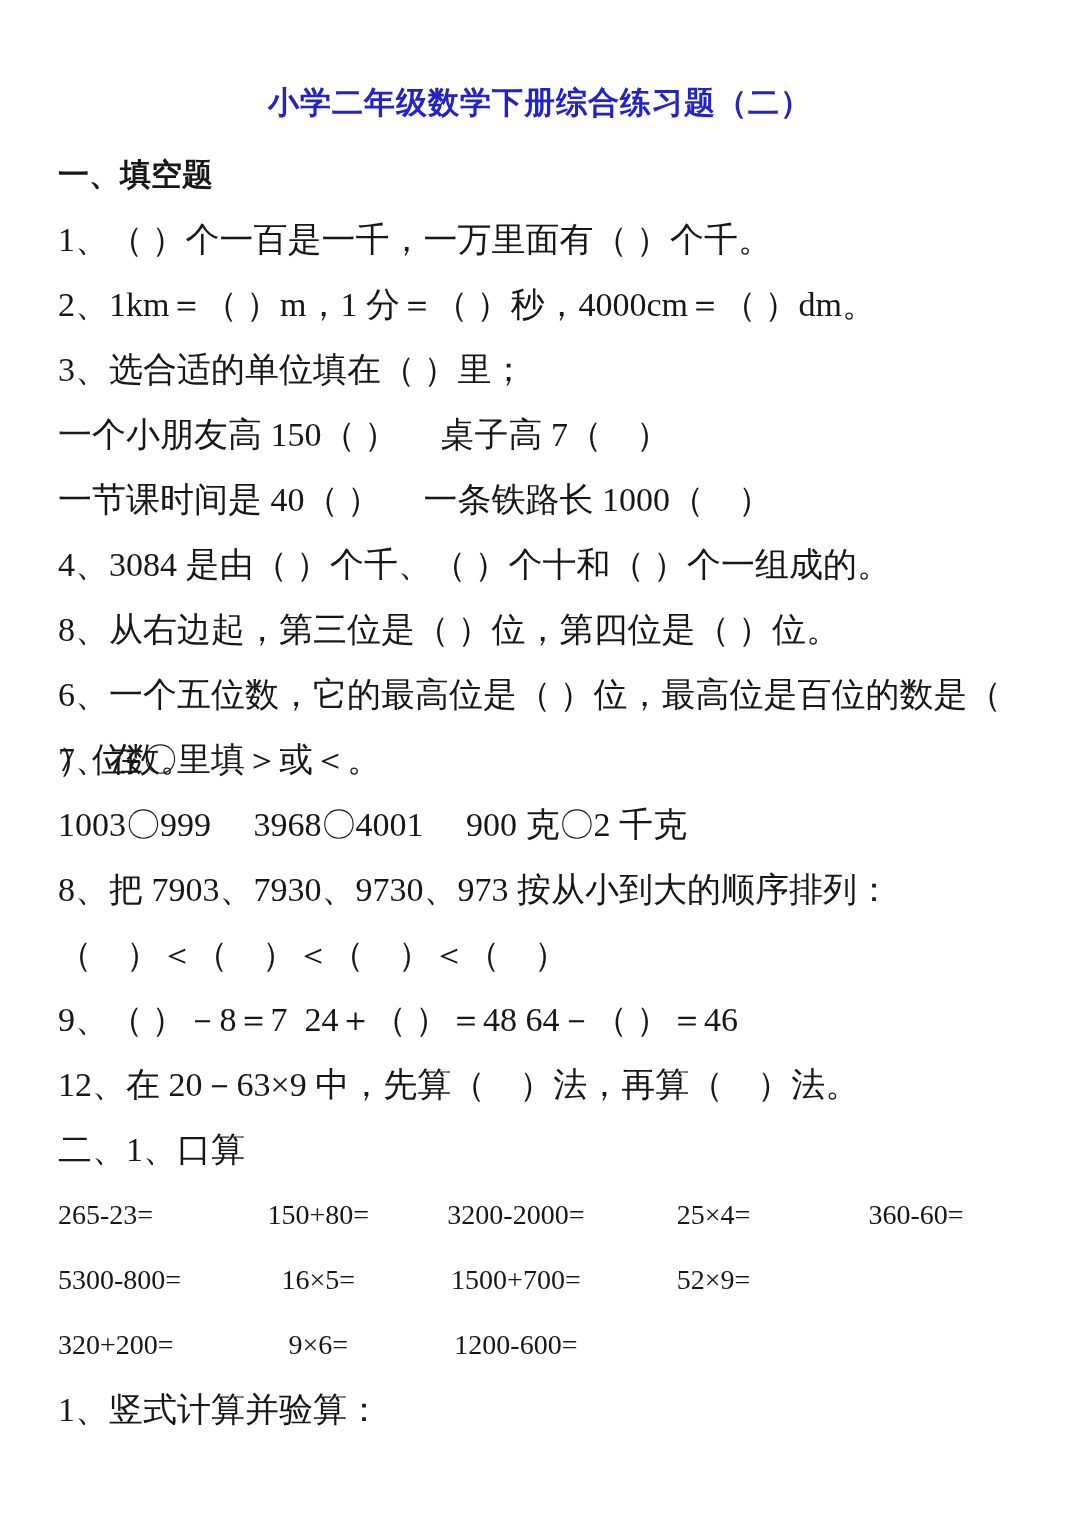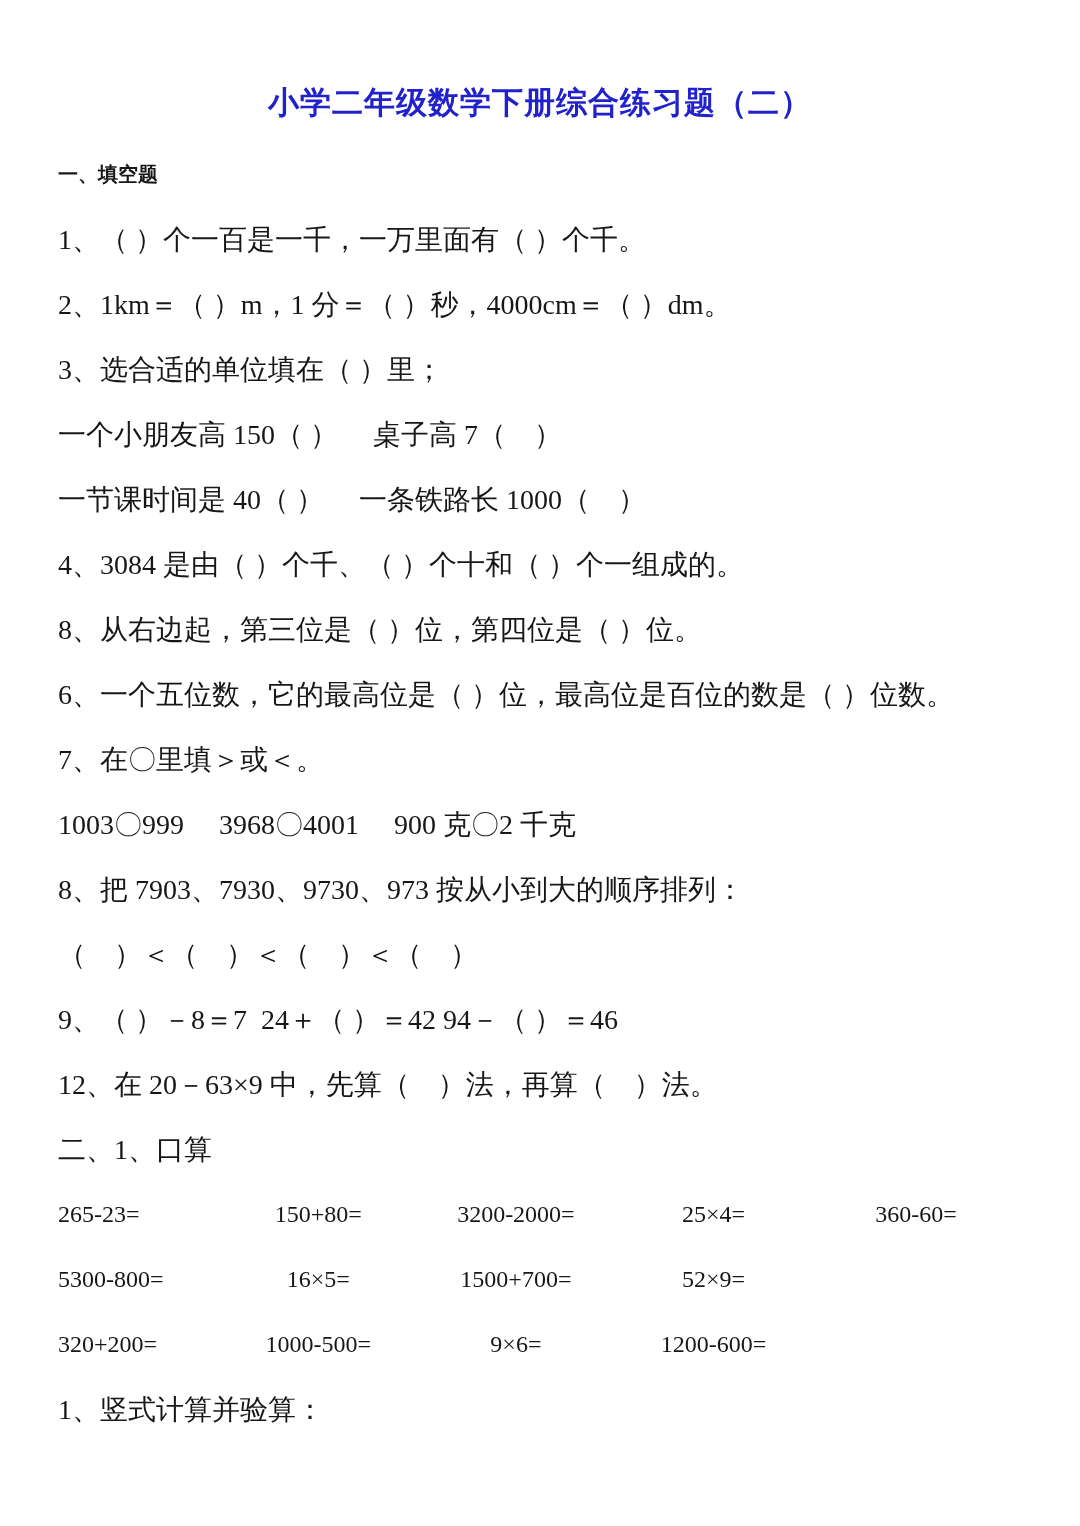--- a/index.html
+++ b/index.html
@@ -29,35 +29,35 @@
     color: #2222cc; 
     letter-spacing: 1px;
   }
   .content {
     margin-top: 20px;
     padding: 0 58px;
   }
   .line {
     height: 65px;
     line-height: 65px;
-    font-size: 28px;
+    font-size: 34px;
     white-space: pre-wrap;
   }
   .line.bold {
     font-weight: 700;
-    font-size: 20px;
+    font-size: 31px;
   }
   .oral-row {
     height: 65px;
     display: grid;
     grid-template-columns: 17% 20% 21% 20% 22%;
   }
   .oral-row .cell {
     line-height: 65px;
-    font-size: 24px;
+    font-size: 28px;
     text-align: center;
     white-space: pre;
     font-family: Liberation Serif, serif;
   }
   .oral-row .c0 {
     text-align: left;
   }
 </style>
 </head>
 <body>
@@ -73,40 +73,39 @@
     <div class="line">3、选合适的单位填在（ ）里；</div>
     <div class="line">一个小朋友高 150（ ）　 桌子高 7（　）</div>
     <div class="line">一节课时间是 40（ ）　 一条铁路长 1000（　）</div>
     <div class="line">4、3084 是由（ ）个千、（ ）个十和（ ）个一组成的。</div>
     <div class="line">8、从右边起，第三位是（ ）位，第四位是（ ）位。</div>
     <div class="line">6、一个五位数，它的最高位是（ ）位，最高位是百位的数是（ ）位数。</div>
     <div class="line">7、在〇里填＞或＜。</div>
     <div class="line">1003〇999　 3968〇4001　 900 克〇2 千克</div>
     <div class="line">8、把 7903、7930、9730、973 按从小到大的顺序排列：</div>
     <div class="line">（　）＜（　）＜（　）＜（　）</div>
-    <div class="line">9、（ ）－8＝7  24＋（ ）＝42 94－（ ）＝46</div>
+    <div class="line">9、（ ）－8＝7  24＋（ ）＝48 64－（ ）＝46</div>
     <div class="line">12、在 20－63×9 中，先算（　）法，再算（　）法。</div>
 
     <div class="line">二、1、口算</div>
 
     <div class="oral-row">
       <span class="cell c0">265-23=</span>
       <span class="cell">150+80=</span>
       <span class="cell">3200-2000=</span>
       <span class="cell">25×4=</span>
       <span class="cell">360-60=</span>
     </div>
     <div class="oral-row">
       <span class="cell c0">5300-800=</span>
       <span class="cell">16×5=</span>
       <span class="cell">1500+700=</span>
       <span class="cell">52×9=</span>
     </div>
     <div class="oral-row">
       <span class="cell c0">320+200=</span>
-      <span class="cell">1000-500=</span>
       <span class="cell">9×6=</span>
       <span class="cell">1200-600=</span>
     </div>
 
     <div class="line">1、竖式计算并验算：</div>
   </div>
 </div>
 
 </body></html>

